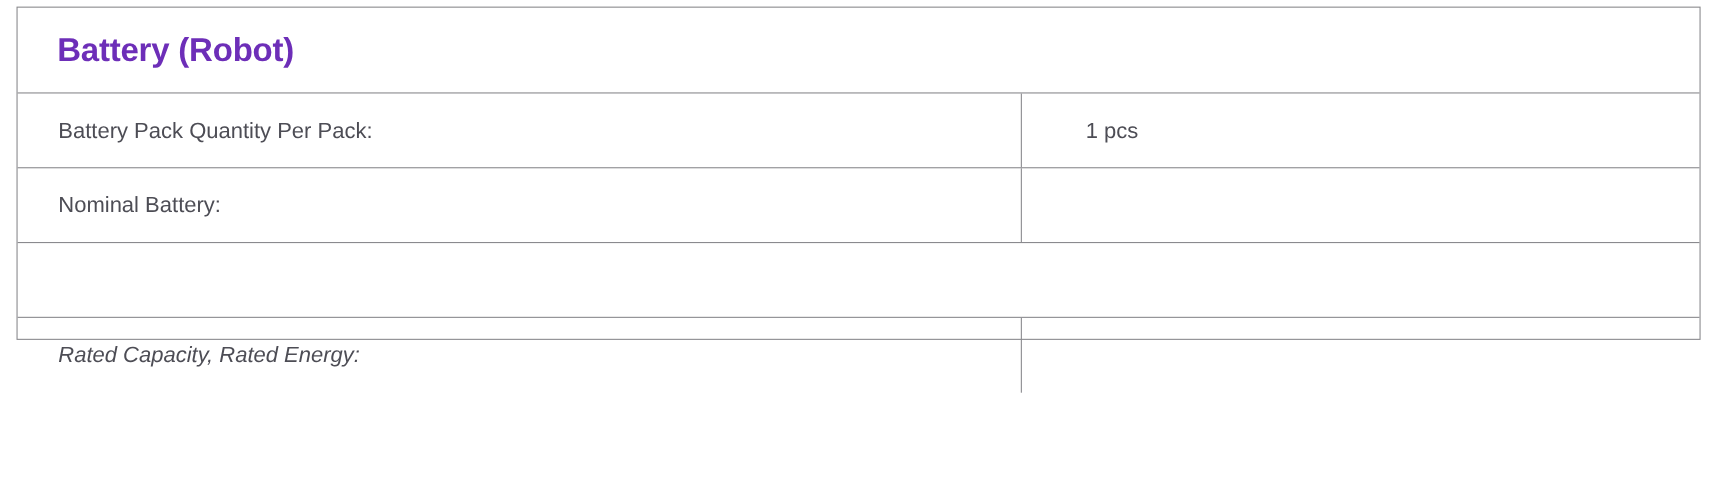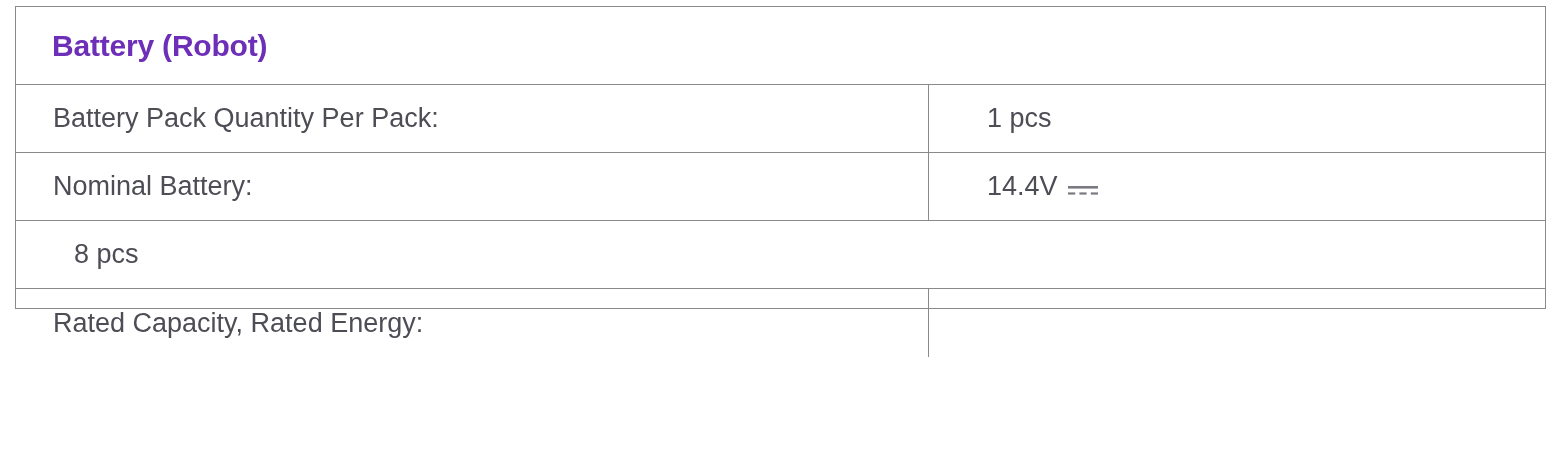--- a/index.html
+++ b/index.html
@@ -47,41 +47,42 @@
   }
 
   .spec-row {
     display: flex;
     height: 68px;
     box-sizing: border-box;
     border-bottom: 1px solid #8a8a8e;
   }
   .spec-row:last-child {
     border-bottom: none;
+    font-style: italic;
   }
 
   .cell-label {
     width: 913px;
     box-sizing: border-box;
     border-right: 1px solid #8a8a8e;
     display: flex;
     align-items: center;
     padding-left: 37px;
   }
 
   .cell-value {
     flex: 1;
     box-sizing: border-box;
     display: flex;
     align-items: center;
     padding-left: 58px;
   }
 
   .cell-text {
-    font-size: 27px;
+    font-size: 20px;
     color: #4d4d55;
     line-height: 1.2;
     font-weight: normal;
     white-space: nowrap;
   }
 
   .value-wrap {
     display: flex;
     align-items: flex-end;
   }
@@ -112,41 +113,23 @@
           <span class="cell-text">1 pcs</span>
         </span>
       </div>
     </div>
 
 
     <div class="spec-row">
       <div class="cell-label">
         <span class="cell-text">Nominal Battery:</span>
       </div>
-      <div class="cell-value">
-        <span class="value-wrap">
-          <span class="cell-text">14.4V</span>
-          <span class="dc-symbol">
-            <svg width="32" height="16" viewBox="0 0 32 16" xmlns="http://www.w3.org/2000/svg">
-              <rect x="1" y="3" width="30" height="2.6" fill="#7a7a82"></rect>
-              <rect x="1" y="9.4" width="7.2" height="2.2" fill="#7a7a82"></rect>
-              <rect x="12.4" y="9.4" width="7.2" height="2.2" fill="#7a7a82"></rect>
-              <rect x="23.8" y="9.4" width="7.2" height="2.2" fill="#7a7a82"></rect>
-            </svg>
-          </span>
-        </span>
-      </div>
     </div>
 
     <div class="spec-row">
-      <div class="cell-value">
-        <span class="value-wrap">
-          <span class="cell-text">8 pcs</span>
-        </span>
-      </div>
     </div>
 
     <div class="spec-row">
       <div class="cell-label">
         <span class="cell-text">Rated Capacity, Rated Energy:</span>
       </div>
     </div>
 
   </div>
 </div>

